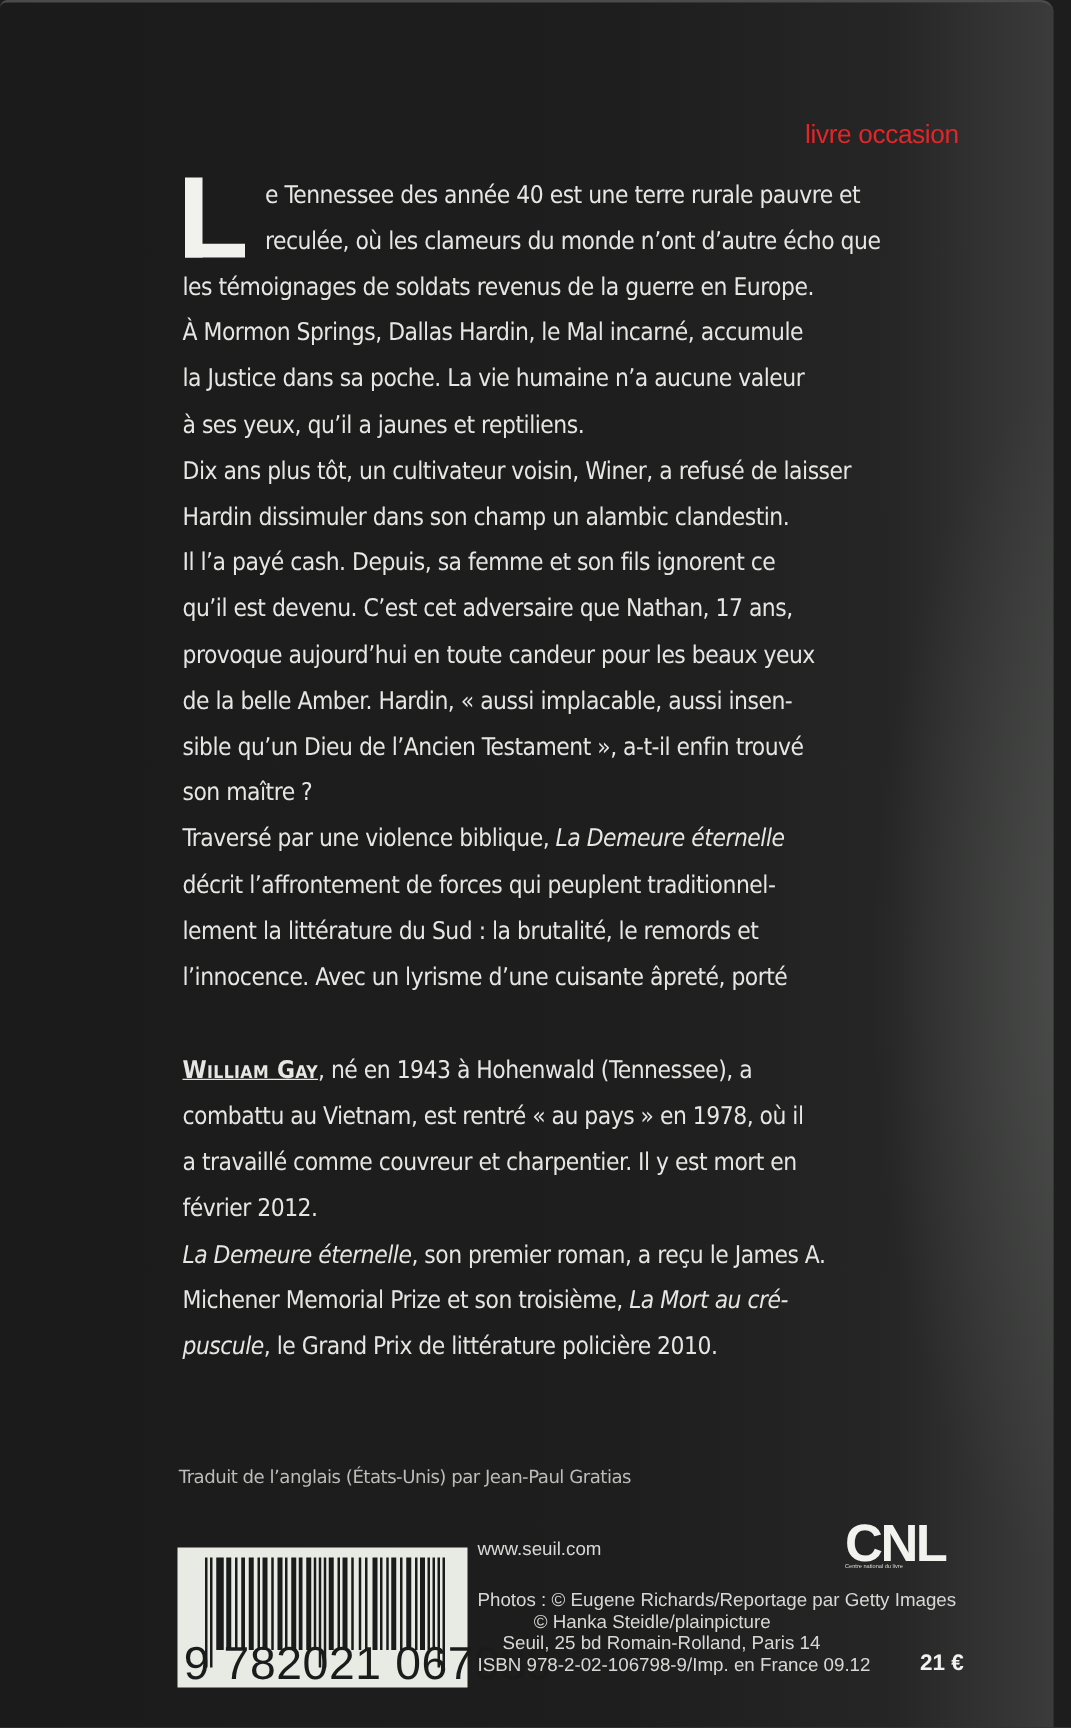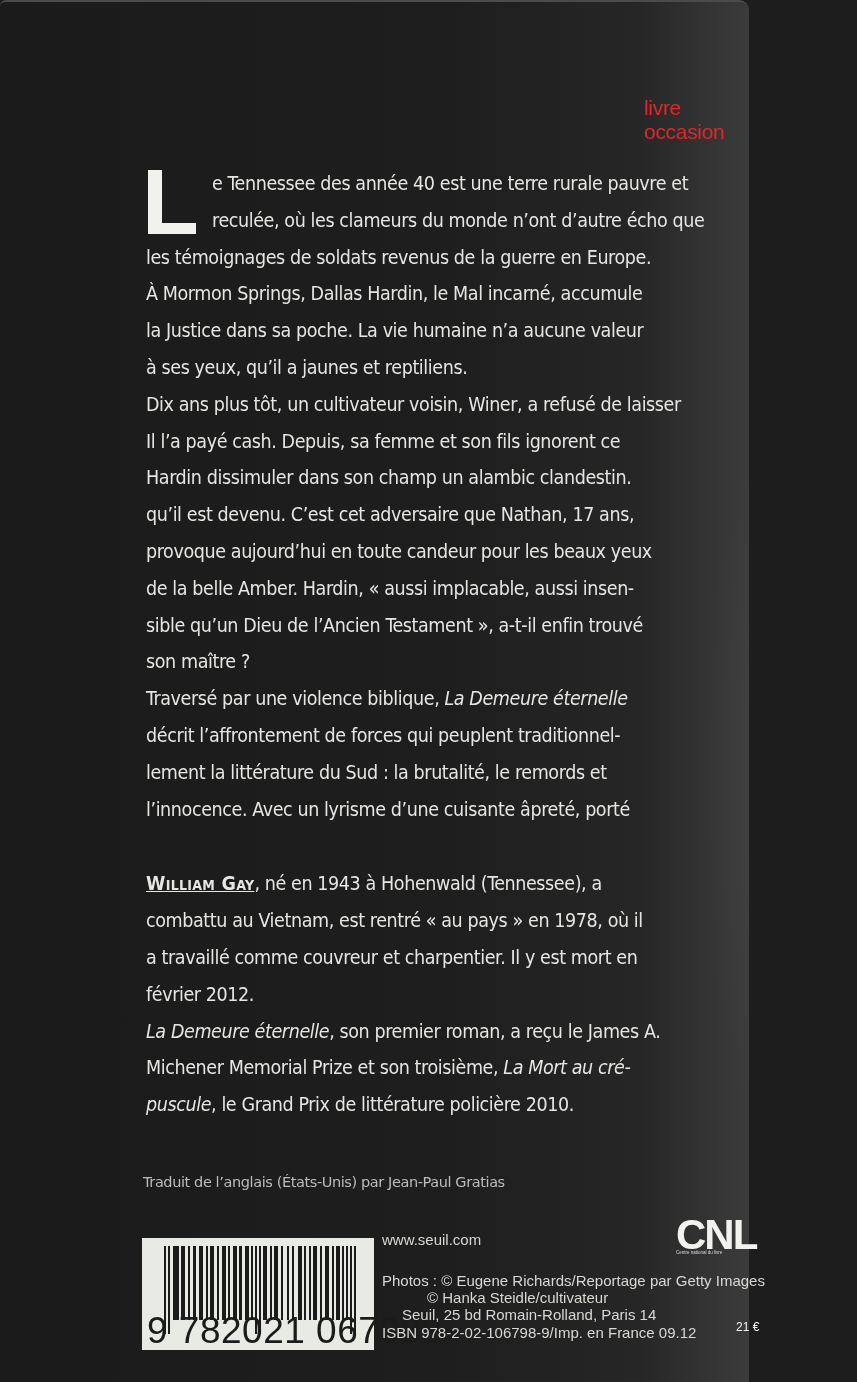--- a/index.html
+++ b/index.html
@@ -10,21 +10,21 @@
       width: 857px;
       height: 1382px;
       position: relative;
       overflow: hidden;
       background: #1c1d1c;
       font-family: "DejaVu Sans", sans-serif;
     }
     .cover {
       position: absolute;
       left: 0; top: 0;
-      width: 749px; height: 1382px;
+      width: 843px; height: 1382px;
       background:
         radial-gradient(ellipse 260px 700px at 880px 780px, rgba(90,92,90,0.55), rgba(40,41,40,0) 70%),
         linear-gradient(90deg, #1a1b1a 0%, #1d1e1d 60%, #252625 85%, #3a3b3a 100%);
       border-top: 2px solid #4a4b4a;
       border-radius: 6px 10px 0 0;
       box-sizing: border-box;
     }
     .sticker {
       position: absolute;
       left: 644px;
@@ -38,21 +38,20 @@
       position: absolute;
       left: 146px;
       top: 136px;
       width: 600px;
       color: #e6e6e3;
       font-family: "DejaVu Sans Condensed", "DejaVu Sans", sans-serif;
       font-stretch: condensed;
       font-size: 19.5px;
       line-height: 36.8px;
       letter-spacing: -0.4px;
-      margin-top: 28px;
     }
     .dropcap-wrap {
       position: relative;
     }
     .dropcap {
       position: absolute;
       left: 2px;
       top: 4px;
       width: 48px;
       height: 64px;
@@ -122,22 +121,22 @@
     .web { top: 1229px; }
     .photos1 { top: 1270px; }
     .photos2 { top: 1287px; left: 427px; }
     .address { top: 1304px; margin-left: 20px; }
     .isbn { top: 1322px; }
     .price {
       position: absolute;
       left: 736px;
       top: 1318px;
       font-family: "Liberation Sans", sans-serif;
-      font-weight: normal;
-      font-size: 12px;
+      font-weight: bold;
+      font-size: 18px;
       color: #f2f2ef;
       white-space: nowrap;
     }
     .cnl {
       position: absolute;
       left: 676px;
       top: 1218px;
       width: 60px;
       height: 42px;
       color: #f2f2ef;
@@ -173,22 +172,22 @@
       <div><span class="line-indent"></span><span>e Tennessee des année 40 est une terre rurale pauvre et</span></div>
       <div><span class="line-indent"></span><span>reculée, où les clameurs du monde n’ont d’autre écho que</span></div>
       <div>les témoignages de soldats revenus de la guerre en Europe.</div>
       <div>À Mormon Springs, Dallas Hardin, le Mal incarné, accumule</div>
       <div>la Justice dans sa poche. La vie humaine n’a aucune valeur</div>
       <div>à ses yeux, qu’il a jaunes et reptiliens.</div>
     </div>
 
     <div>
       <div>Dix ans plus tôt, un cultivateur voisin, Winer, a refusé de laisser</div>
+      <div>Hardin dissimuler dans son champ un alambic clandestin.</div>
       <div>Il l’a payé cash. Depuis, sa femme et son fils ignorent ce</div>
-      <div>Hardin dissimuler dans son champ un alambic clandestin.</div>
       <div>qu’il est devenu. C’est cet adversaire que Nathan, 17 ans,</div>
       <div>provoque aujourd’hui en toute candeur pour les beaux yeux</div>
       <div>de la belle Amber. Hardin, « aussi implacable, aussi insen-</div>
       <div>sible qu’un Dieu de l’Ancien Testament », a-t-il enfin trouvé</div>
       <div>son maître ?</div>
     </div>
 
     <div>
       <div>
         <span>Traversé par une violence biblique, </span><em>La Demeure éternelle</em>
@@ -260,21 +259,21 @@
         <rect x="204" y="8" width="2" height="74"></rect>
         <rect x="208" y="8" width="2" height="88"></rect>
         <rect x="212" y="8" width="2" height="88"></rect>
       </g>
     </svg>
     <div class="barcode-digits">9 782021 067989</div>
   </div>
 
   <div class="imprint web">www.seuil.com</div>
   <div class="imprint photos1">Photos : © Eugene Richards/Reportage par Getty Images</div>
-  <div class="imprint photos2">© Hanka Steidle/cultivateur</div>
+  <div class="imprint photos2">© Hanka Steidle/plainpicture</div>
   <div class="imprint address">Seuil, 25 bd Romain-Rolland, Paris 14</div>
   <div class="imprint isbn">ISBN 978-2-02-106798-9/Imp. en France 09.12</div>
 
   <div class="price">21 €</div>
 
   <div class="cnl">
     <div class="cnl-letters">CNL</div>
     <div class="cnl-sub">Centre national du livre</div>
   </div>
 

